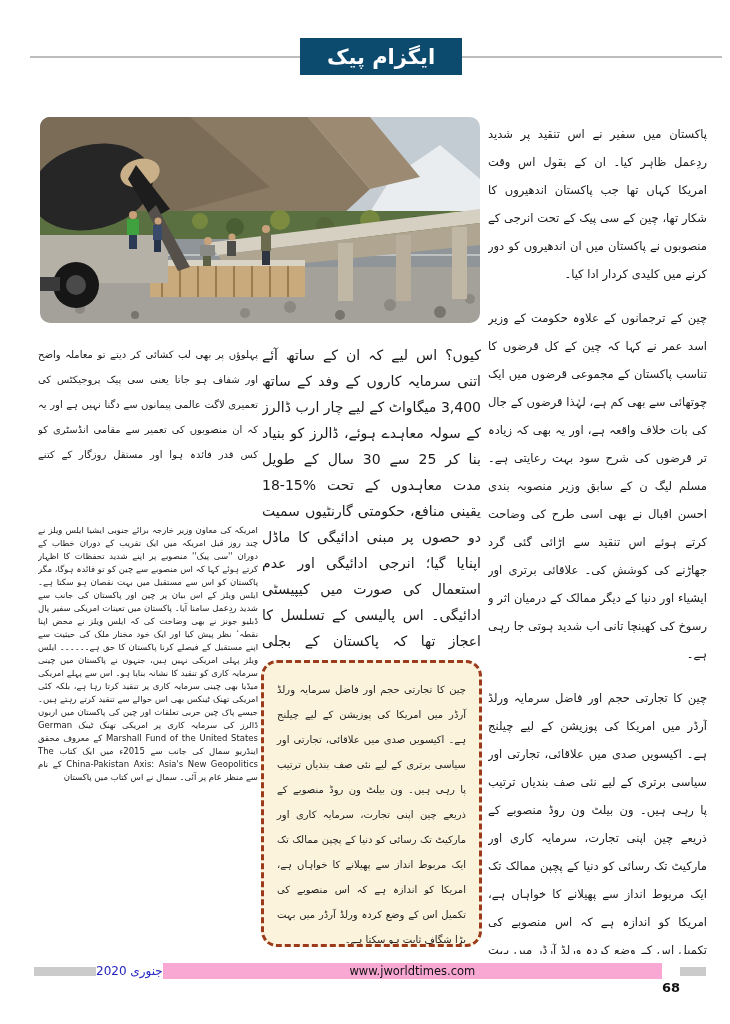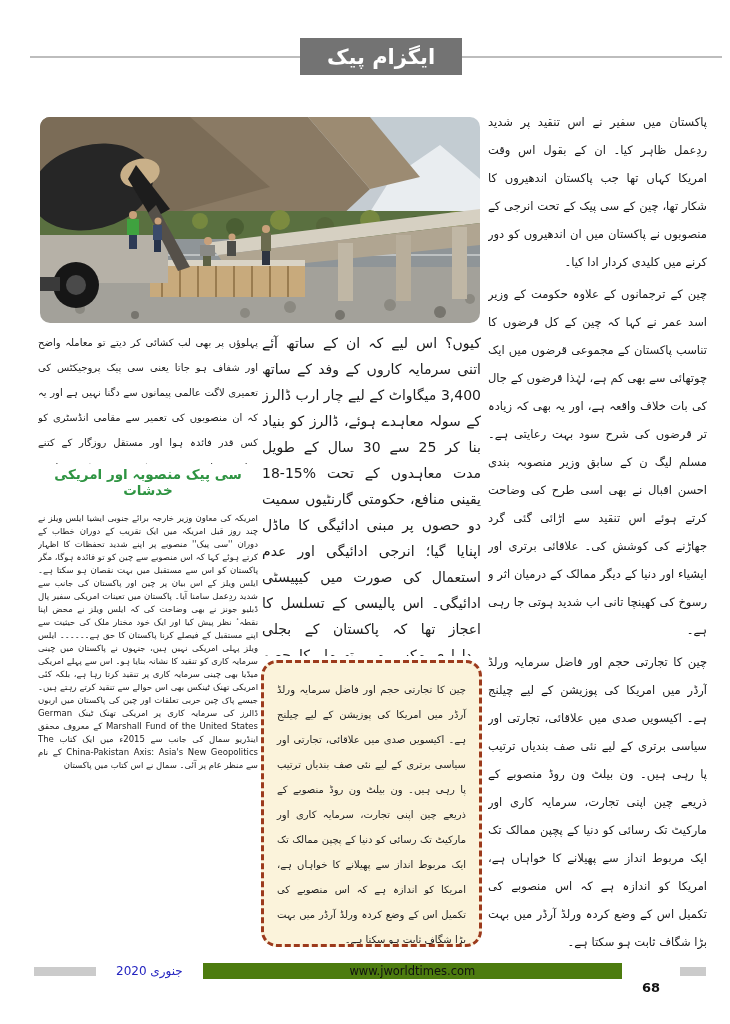--- a/index.html
+++ b/index.html
@@ -1,46 +1,46 @@
 <!DOCTYPE html>
 <html lang="ur"><head>
 <meta charset="utf-8">
 <style>
   html,body{margin:0;padding:0;background:#ffffff;}
   .page{position:relative;width:730px;height:1024px;background:#ffffff;overflow:hidden;
         font-family:"DejaVu Sans","Liberation Sans",sans-serif;}
   
   .header-rule{position:absolute;top:56px;left:30px;width:692px;height:2px;background:#bdbdbd;}
-  .header-badge{position:absolute;left:300px;top:38px;width:162px;height:37px;background:#737373;
+  .header-badge{position:absolute;left:300px;top:38px;width:162px;height:37px;background:#0c4a6e;
         color:#ffffff;display:flex;align-items:center;justify-content:center;direction:rtl;
         font-size:21px;font-weight:bold;letter-spacing:.5px;}
   
   .photo{position:absolute;left:40px;top:117px;width:440px;height:206px;border-radius:10px;overflow:hidden;}
   
   .urdu{direction:rtl;text-align:justify;color:#1b1b1b;}
-  .urdu p{margin:4px 0 3px 0;}
+  .urdu p{margin:16px 0 3px 0;}
   .col-right{position:absolute;left:488px;top:104px;width:219px;height:850px;overflow:hidden;
         font-size:11.5px;line-height:28px;}
   .col-left-p1{position:absolute;left:38px;top:326px;width:220px;height:138px;overflow:hidden;
         font-size:10px;line-height:25px;}
   .green-heading{position:absolute;left:38px;top:466px;width:220px;direction:rtl;text-align:center;
         color:#2e9442;font-weight:bold;font-size:13.5px;}
   .col-left-body{position:absolute;left:38px;top:508px;width:220px;height:466px;overflow:hidden;
         font-size:8.5px;line-height:13px;}
   .col-mid{position:absolute;left:262px;top:326px;width:219px;height:330px;overflow:hidden;
         font-size:14px;line-height:26px;}
   .quote-box{position:absolute;left:261px;top:660px;width:221px;height:287px;box-sizing:border-box;
         background:#fbf3db;border:3px dashed #9c3a1c;border-radius:16px;padding:14px 13px;
         font-size:10px;line-height:25px;color:#222;overflow:hidden;}
   
-  .footer{position:absolute;left:34px;top:961px;width:672px;height:20px;display:flex;align-items:center;gap:20px;}
+  .footer{position:absolute;left:34px;top:961px;width:672px;height:20px;display:flex;align-items:center;gap:0;}
   .footer .bar{background:#cbcbcb;height:9px;}
   .bar-left{width:62px;}
   .footer-date{color:#2424c0;font-size:12px;direction:rtl;white-space:nowrap;}
-  .footer-urlbar{flex:1;height:16px;background:#4d7c0f;display:flex;align-items:center;justify-content:center;}
+  .footer-urlbar{flex:1;height:16px;background:#f9a8d4;display:flex;align-items:center;justify-content:center;}
   .footer-url{font-size:11.5px;color:#111;}
   .footer-page{font-size:13px;font-weight:bold;color:#111;margin-top:32px;}
   .bar-right{width:26px;}
 </style>
 </head>
 <body>
 
 <div class="page">
 
   <div class="header-rule"></div>
@@ -143,21 +143,20 @@
 
   </div>
 
   <div class="urdu quote-box">
     <span>چین کا تجارتی حجم اور فاضل سرمایہ ورلڈ آرڈر میں امریکا کی پوزیشن کے لیے چیلنج ہے۔ اکیسویں صدی میں علاقائی، تجارتی اور سیاسی برتری کے لیے نئی صف بندیاں ترتیب پا رہی ہیں۔ ون بیلٹ ون روڈ منصوبے کے ذریعے چین اپنی تجارت، سرمایہ کاری اور مارکیٹ تک رسائی کو دنیا کے پچپن ممالک تک ایک مربوط انداز سے پھیلانے کا خواہاں ہے، امریکا کو اندازہ ہے کہ اس منصوبے کی تکمیل اس کے وضع کردہ ورلڈ آرڈر میں بہت بڑا شگاف ثابت ہو سکتا ہے۔</span>
   </div>
 
   <div class="urdu col-left-p1">
     <p>پہلوؤں پر بھی لب کشائی کر دیتے تو معاملہ واضح اور شفاف ہو جاتا یعنی سی پیک پروجیکٹس کی تعمیری لاگت عالمی پیمانوں سے دگنا نہیں ہے اور یہ کہ ان منصوبوں کی تعمیر سے مقامی انڈسٹری کو کس قدر فائدہ ہوا اور مستقل روزگار کے کتنے مواقعے پیدا ہوئے۔ سی پیک منصوبوں کی شفافیت اور افادیت کے لیے یہ سوالات بھی اہم ہیں۔</p>
   </div>
-  <div class="green-heading">سی پیک منصوبہ اور امریکی خدشات</div>
   <div class="urdu col-left-body">
     <p>امریکہ کی معاون وزیر خارجہ برائے جنوبی ایشیا ایلس ویلز نے چند روز قبل امریکہ میں ایک تقریب کے دوران خطاب کے دوران ''سی پیک'' منصوبے پر اپنے شدید تحفظات کا اظہار کرتے ہوئے کہا کہ اس منصوبے سے چین کو تو فائدہ ہوگا، مگر پاکستان کو اس سے مستقبل میں بہت نقصان ہو سکتا ہے۔ ایلس ویلز کے اس بیان پر چین اور پاکستان کی جانب سے شدید ردِعمل سامنا آیا۔ پاکستان میں تعینات امریکی سفیر پال ڈبلیو جونز نے بھی وضاحت کی کہ ایلس ویلز نے محض اپنا نقطہ ٔ نظر پیش کیا اور ایک خود مختار ملک کی حیثیت سے اپنے مستقبل کے فیصلے کرنا پاکستان کا حق ہے۔۔۔۔۔۔ ایلس ویلز پہلی امریکی نہیں ہیں، جنہوں نے پاکستان میں چینی سرمایہ کاری کو تنقید کا نشانہ بنایا ہو۔ اس سے پہلے امریکی میڈیا بھی چینی سرمایہ کاری پر تنقید کرتا رہا ہے، بلکہ کئی امریکی تھنک ٹینکس بھی اس حوالے سے تنقید کرتے رہتے ہیں۔ جیسے پاک چین حربی تعلقات اور چین کی پاکستان میں اربوں ڈالرز کی سرمایہ کاری پر امریکی تھنک ٹینک German Marshall Fund of the United States کے معروف محقق اینڈریو سمال کی جانب سے 2015ء میں ایک کتاب The China-Pakistan Axis: Asia's New Geopolitics کے نام سے منظر عام پر آئی۔ سمال نے اس کتاب میں پاکستان</p>
   </div>
 
   <div class="footer">
     <div class="bar bar-left"></div>
     <div class="footer-date">جنوری 2020</div>
     <div class="footer-urlbar">
       <span class="footer-url">www.jworldtimes.com</span>
     </div>

